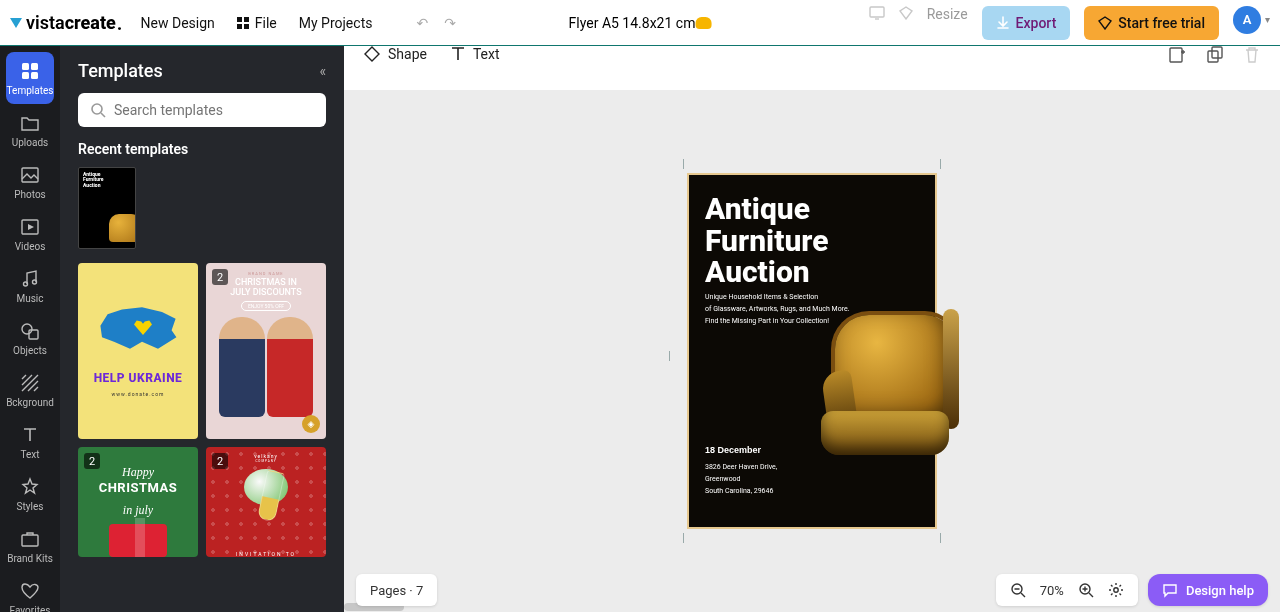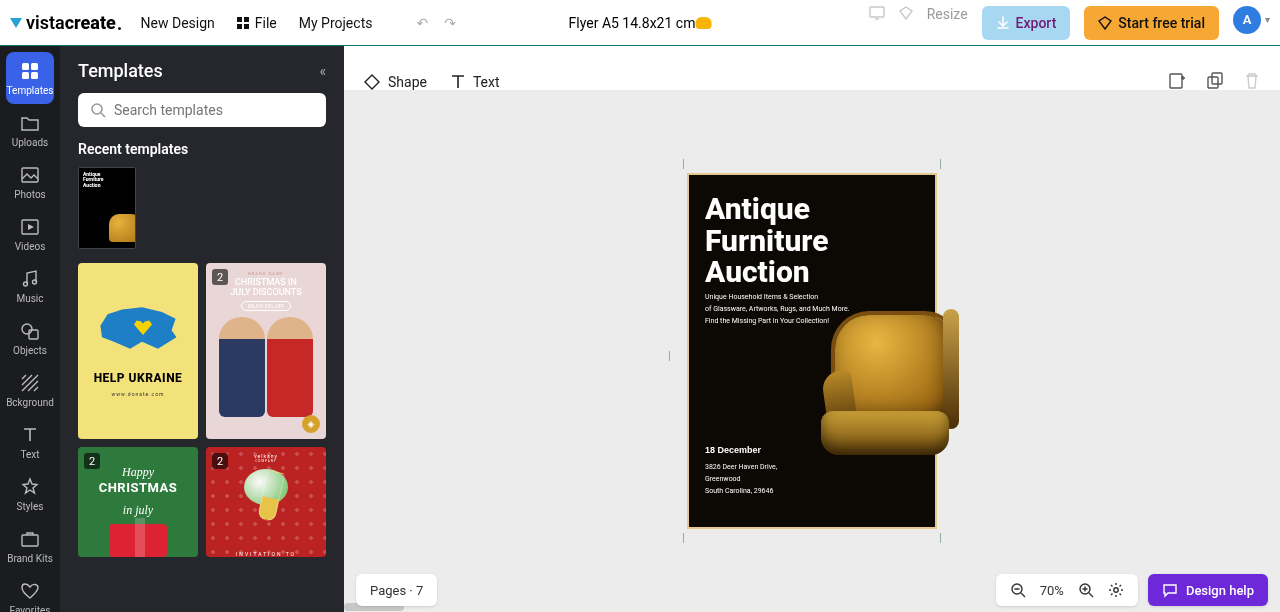--- a/index.html
+++ b/index.html
@@ -38,21 +38,21 @@
   .section-label { padding: 0 18px 10px 18px; font-size: 14px; font-weight: 600; }
   .recent-row { padding: 0 18px 14px 18px; }
   .recent-thumb { width: 58px; height: 82px; background: #000; border: 1px solid #444; border-radius: 2px; padding: 4px 4px; color: #fff; font-size: 3.5px; line-height: 1; position: relative; overflow: hidden; }
   .recent-thumb .chair { position: absolute; right: -6px; bottom: 6px; width: 32px; height: 28px; background: radial-gradient(circle at 30% 30%, #e7b23b, #a77015); border-radius: 10px 10px 4px 4px; }
   .grid-2 { display: grid; grid-template-columns: 1fr 1fr; gap: 8px; padding: 0 18px; }
   .tpl { height: 176px; border-radius: 4px; position: relative; overflow: hidden; font-family: inherit; }
   .badge-num { position: absolute; top: 6px; left: 6px; background: rgba(0,0,0,0.6); color: #fff; font-size: 11px; width: 16px; height: 16px; display: flex; align-items: center; justify-content: center; border-radius: 3px; }
   .tpl1 { background: #f3e27a; display: flex; flex-direction: column; align-items: center; justify-content: center; }
   .ukraine { width: 80px; height: 46px; background: #1e7fc7; clip-path: polygon(3% 45%, 12% 20%, 30% 10%, 55% 5%, 80% 15%, 97% 30%, 92% 55%, 98% 70%, 75% 95%, 55% 80%, 40% 95%, 20% 80%, 5% 70%); position: relative; }
   .heart { position: absolute; top: 14px; left: 36px; width: 18px; height: 16px; background: #f7d200; clip-path: polygon(50% 100%, 0 35%, 15% 10%, 40% 15%, 50% 30%, 60% 15%, 85% 10%, 100% 35%); }
-  .tpl1 .t1txt { font-weight: 800; font-size: 12px; letter-spacing: 0.5px; margin-top: 20px; color: #000000; }
+  .tpl1 .t1txt { font-weight: 800; font-size: 12px; letter-spacing: 0.5px; margin-top: 20px; color: #6d28d9; }
   .tpl1 .t1sub { font-size: 5px; letter-spacing: 1px; color: #333; margin-top: 6px; }
   .tpl2 { background: #e9d6d6; display: flex; flex-direction: column; align-items: center; padding-top: 8px; color: #fff; }
   .tpl2 .t2brand { font-size: 4px; color: #c99; letter-spacing: 1px; }
   .tpl2 .t2h { font-size: 9px; text-align: center; line-height: 1.1; margin-top: 2px; font-weight: 500; }
   .tpl2 .t2pill { font-size: 5px; border: 1px solid #fff; border-radius: 8px; padding: 1px 6px; margin-top: 3px; }
   .tpl2 .couple { display: flex; margin-top: 6px; gap: 2px; }
   .person { width: 46px; height: 100px; border-radius: 22px 22px 6px 6px; }
   .personA { background: linear-gradient(#e0b48a 0 22%, #2a3a60 22% 100%); }
   .personB { background: linear-gradient(#e0b48a 0 22%, #c62828 22% 100%); }
   .prem-badge { position: absolute; right: 6px; bottom: 6px; width: 18px; height: 18px; background: #d6a12a; border-radius: 50%; display:flex; align-items:center; justify-content:center; color:#fff; font-size:9px;}
@@ -64,21 +64,21 @@
   .gift::before { content:""; position:absolute; left:45%; top:-6px; width:10px; height:56px; background:#fff3; }
   .tpl4 { background: #b22; height: 110px; position: relative; }
   .tpl4 .snow { position:absolute; inset:0; background: radial-gradient(#fff5 2px, transparent 2px) 0 0/14px 14px; opacity:.6;}
   .tpl4 .center { position:absolute; inset:0; display:flex; flex-direction:column; align-items:center; justify-content:flex-start; padding-top:6px; color:#fff; }
   .tpl4 .brand { font-size:5px; letter-spacing:1px; }
   .tpl4 .orn { width:44px; height:44px; background: radial-gradient(circle at 35% 35%, #fafafa, #6b5); border-radius:50%; margin-top:6px; }
   .tpl4 .glass { width:18px; height:50px; position:absolute; left:50%; top:24px; transform:translateX(-4px) rotate(12deg); background:linear-gradient(#0000 0 55%, #e7c34a 55% 100%); border-radius:4px 4px 10px 10px; border:1px solid rgba(255,255,255,.3);}
   .tpl4 .inv { font-size:5px; letter-spacing:2px; margin-top:46px; }
 
   .canvas-wrap { flex: 1; display: flex; flex-direction: column; background: #ececec; position: relative; }
-  .canvas-toolbar { height: 44px; background: #fff; display: flex; align-items: flex-end; padding: 0 20px; gap: 24px; font-size: 14px; color: #222; }
+  .canvas-toolbar { height: 44px; background: #fff; display: flex; align-items: flex-start; padding: 0 20px; gap: 24px; font-size: 14px; color: #222; }
   .tb-item { display:flex; align-items:center; gap:8px; cursor:pointer; }
   .tb-right { margin-left: auto; display: flex; gap: 20px; color: #555; }
   .tb-right .dis { color: #ccc; }
   .stage { flex: 1; position: relative; display: flex; align-items: center; justify-content: center; overflow: hidden; }
   .artboard { width: 250px; height: 356px; background: #0c0905; border: 2px solid #e6c88f; padding: 18px 0 0 16px; color: #fff; position: relative; font-family: Georgia, 'Times New Roman', serif; }
   .artboard h1 { font-size: 30px; font-weight: 800; line-height: 1.05; font-family: 'Times New Roman', Georgia, serif; }
   .artboard .desc { font-size: 7px; line-height: 1.6; margin-top: 3px; max-width: 160px; font-family: Arial, sans-serif; }
   .artboard .date { font-size: 9px; font-weight: 700; margin-top: 118px; font-family: Arial, sans-serif; }
   .artboard .addr { font-size: 7px; line-height: 1.6; margin-top: 6px; font-family: Arial, sans-serif; }
   .chair-main { position: absolute; right: -20px; bottom: 72px; width: 150px; height: 140px; }
@@ -91,21 +91,21 @@
   .sm-tl { left: -4px; top: -14px; width: 1px; }
   .sm-tr { right: -4px; top: -14px; }
   .sm-bl { left: -4px; bottom: -14px; }
   .sm-br { right: -4px; bottom: -14px; }
   .sm-l  { left: -18px; top: 50%; height: 10px; }
   .sm-r  { right: -18px; top: 50%; }
 
   .bottom-bar { position: absolute; left: 0; right: 0; bottom: 0; height: 44px; display: flex; align-items: center; padding: 0 12px; gap: 10px; }
   .pill { background: #fff; height: 32px; border-radius: 6px; display: flex; align-items: center; padding: 0 14px; font-size: 13px; box-shadow: 0 1px 3px rgba(0,0,0,.12); color: #333; }
   .zoom-group { display: flex; align-items: center; gap: 14px; }
-  .design-help { background: #6d28d9; color: #fff; gap: 8px; font-weight: 500; }
+  .design-help { background: #8b5cf6; color: #fff; gap: 8px; font-weight: 500; border-radius: 12px; }
   .hscroll { position:absolute; left:0; bottom:0; height:10px; width:100%; }
   .hscroll .thumb { position:absolute; left:0; width:60px; height:8px; background:#c7c7c7; border-radius:4px; top:1px; }
 
   svg { display:block; }
 </style>
 </head>
 <body>
 
 <div class="topbar">
   <div class="logo">

